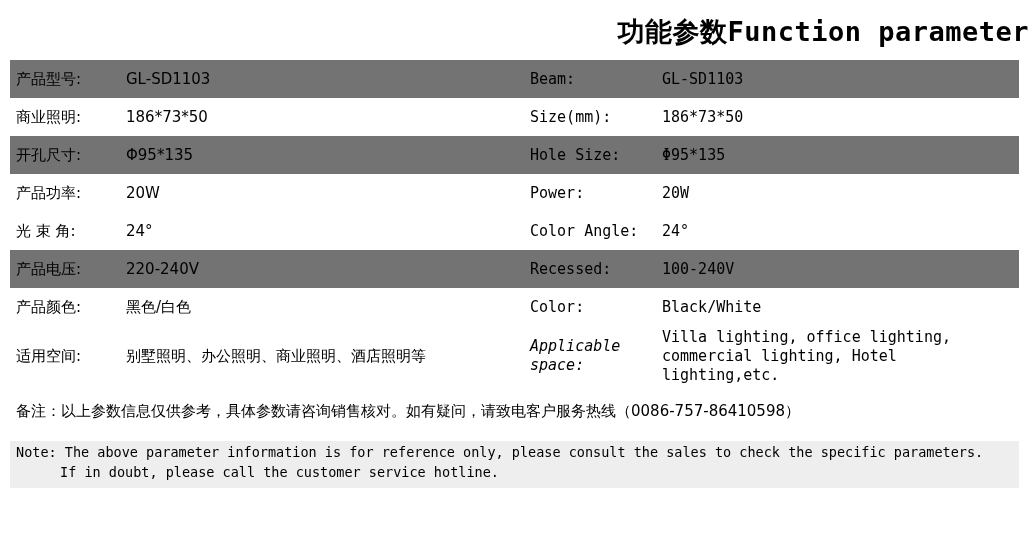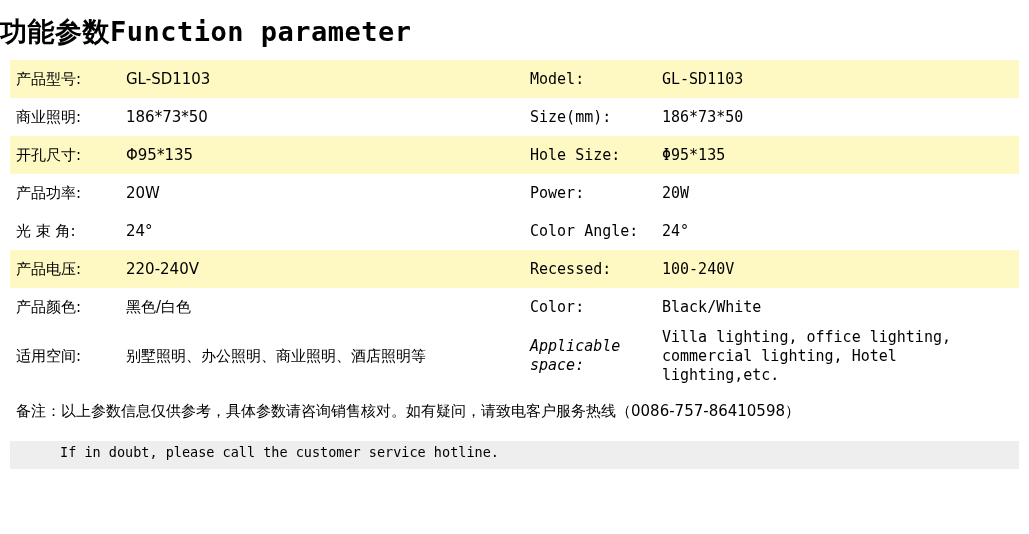--- a/index.html
+++ b/index.html
@@ -15,21 +15,21 @@
     position: relative;
     overflow: hidden;
   }
   .page {
     width: 1029px;
     height: 534px;
     position: relative;
     box-sizing: border-box;
   }
   .title {
-    text-align: left;
+    text-align: right;
     font-family: "DejaVu Sans Mono", monospace;
     font-size: 27px;
     font-weight: bold;
     letter-spacing: 0.5px;
     padding-top: 14px;
     padding-bottom: 10px;
     color: #000;
   }
   .spec-table {
     width: 1009px;
@@ -41,21 +41,21 @@
     height: 38px;
   }
   .spec-table td {
     vertical-align: middle;
     padding: 2px 0 2px 6px;
     font-size: 15px;
     line-height: 1.25;
     border: none;
   }
   .row-even td {
-    background: #fef9c3;
+    background: #737373;
   }
   .row-odd td {
     background: #ffffff;
   }
   .cn-label {
     width: 104px;
     font-family: "DejaVu Sans", sans-serif;
     font-size: 15px;
     color: #000;
     white-space: nowrap;
@@ -123,21 +123,21 @@
 
 <div class="page">
 
   <div class="title">功能参数Function parameter</div>
 
   <table class="spec-table">
     <tbody>
       <tr class="row-even">
         <td class="cn-label">产品型号:</td>
         <td class="cn-value">GL-SD1103</td>
-        <td class="en-label">Model:</td>
+        <td class="en-label">Beam:</td>
         <td class="en-value">GL-SD1103</td>
       </tr>
       <tr class="row-odd">
         <td class="cn-label">商业照明:</td>
         <td class="cn-value">186*73*50</td>
         <td class="en-label">Size(mm):</td>
         <td class="en-value">186*73*50</td>
       </tr>
       <tr class="row-even">
         <td class="cn-label">开孔尺寸:</td>
@@ -174,16 +174,17 @@
         <td class="cn-value">别墅照明、办公照明、商业照明、酒店照明等</td>
         <td class="en-label en-label-wrap">Applicable space:</td>
         <td class="en-value en-value-wrap">Villa lighting, office lighting, commercial lighting, Hotel lighting,etc.</td>
       </tr>
     </tbody>
   </table>
 
   <div class="note-cn">备注：以上参数信息仅供参考，具体参数请咨询销售核对。如有疑问，请致电客户服务热线（0086-757-86410598）</div>
 
   <div class="note-en">
+    <span>Note: The above parameter information is for reference only, please consult the sales to check the specific parameters.</span>
     <span class="indent">If in doubt, please call the customer service hotline.</span>
   </div>
 
 </div>
 
 </body></html>

